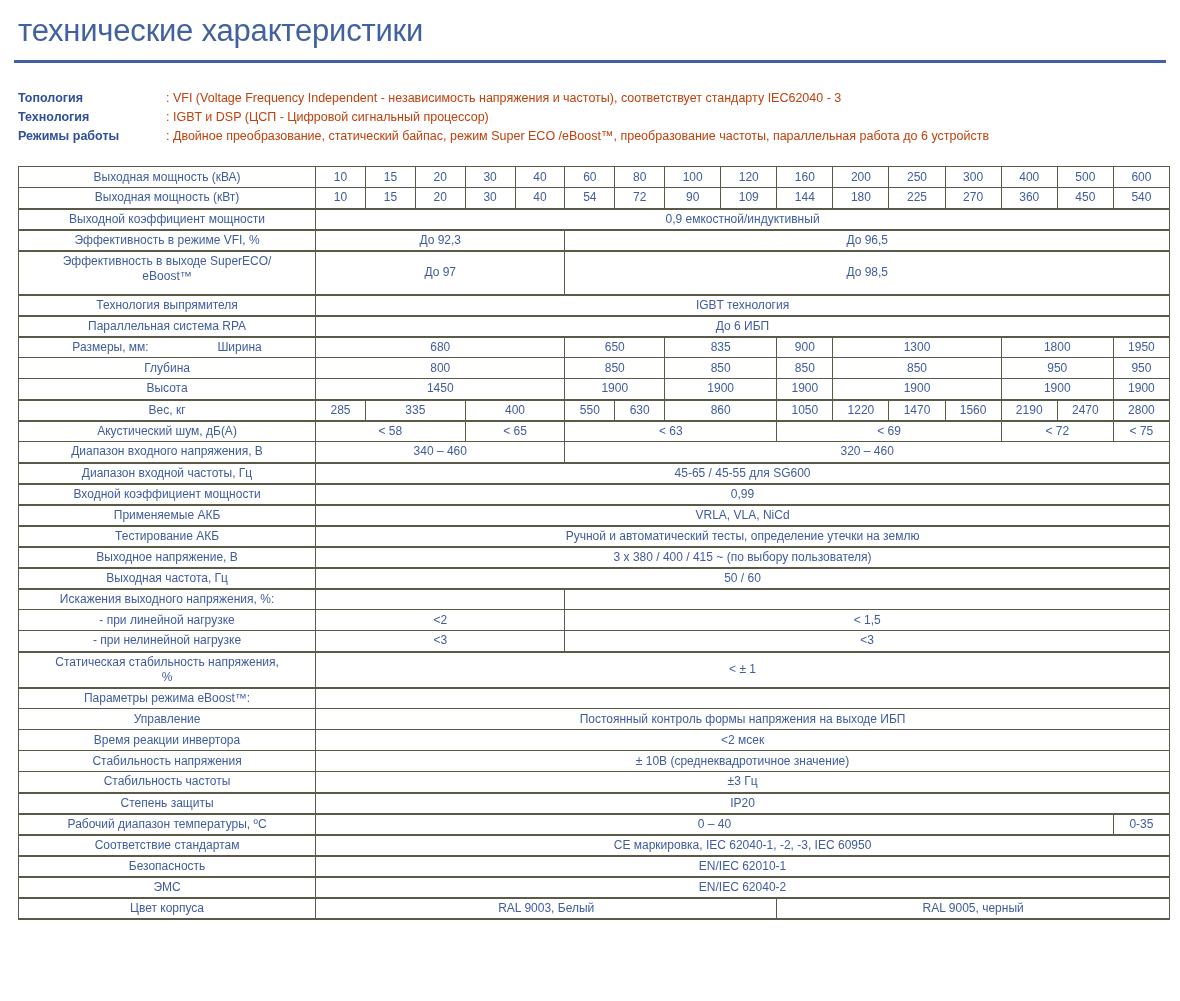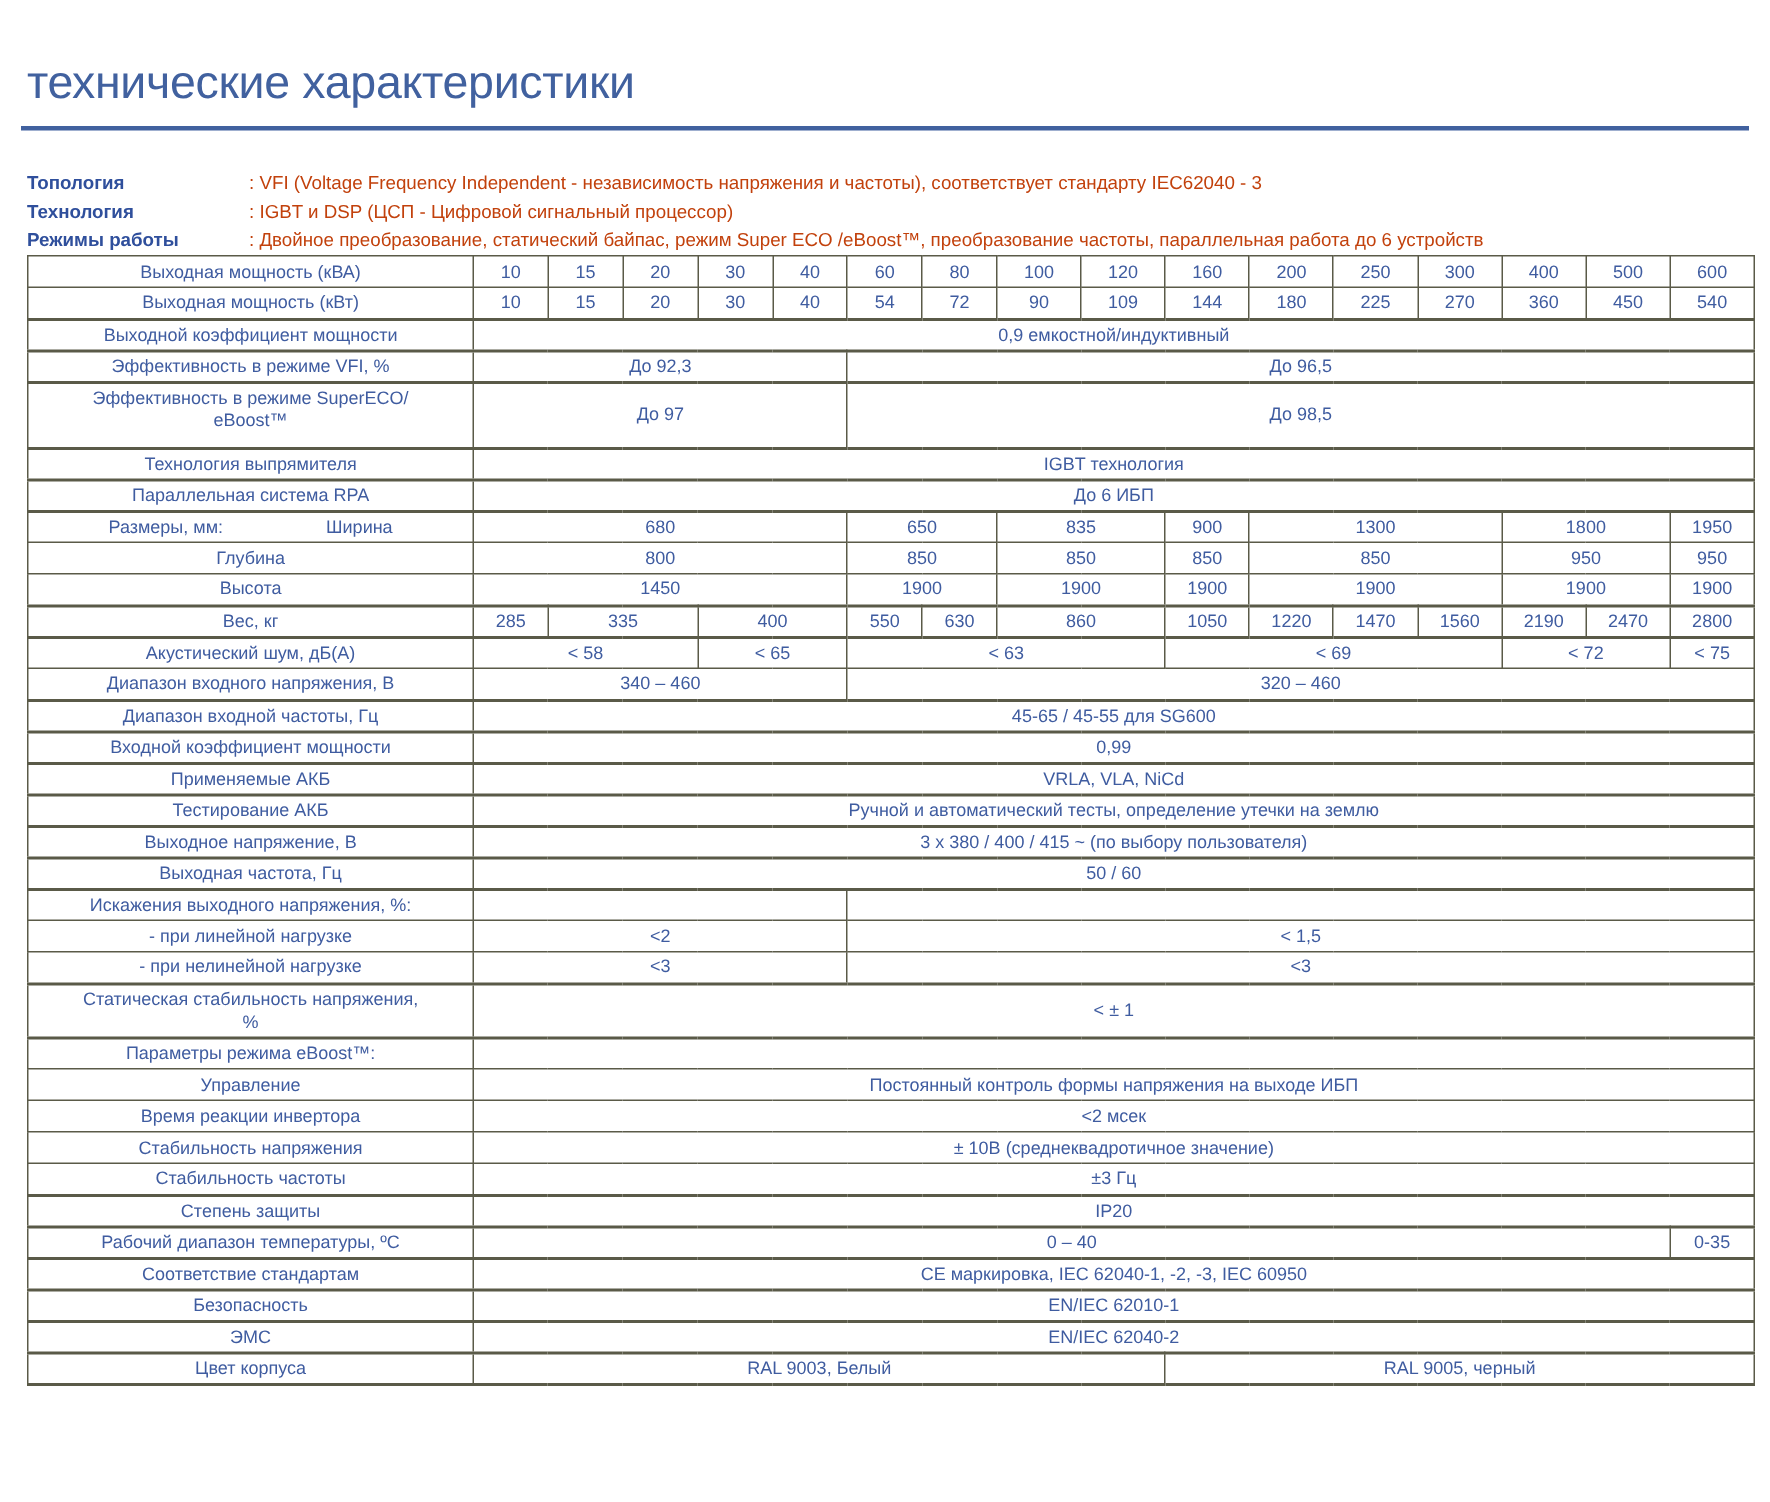--- a/index.html
+++ b/index.html
@@ -13,21 +13,21 @@
     overflow: hidden;
   }
   .page { position: relative; width: 1180px; height: 1001px; padding: 0 14px; }
 
   
   .title {
     font-size: 31px;
     font-weight: 400;
     color: #41619f;
     letter-spacing: -0.2px;
-    padding-top: 38px;
+    padding-top: 14px;
     padding-left: 4px;
     line-height: 1.1;
   }
   .title-rule {
     margin-top: 12px;
     height: 3px;
     background: #41619f;
     width: 1152px;
   }
 
@@ -42,20 +42,21 @@
     color: #2f4f9c;
   }
   .intro-value {
     font-size: 12.5px;
     color: #c2410c;
     white-space: nowrap;
   }
 
   
   table.spec {
+    margin-top: 20px;
     border-collapse: collapse;
     table-layout: fixed;
     width: 1152px;
     margin-left: 4px;
   }
   table.spec td {
     border: 1px solid #5a5a48;
     font-size: 12px;
     color: #3f5ca0;
     text-align: center;
@@ -178,21 +179,21 @@
     </tr>
 
     <tr class="thick-b">
       <td class="lbl">Эффективность в режиме VFI, %</td>
       <td colspan="5">До 92,3</td>
       <td class="nb-r" colspan="11">До 96,5</td>
     </tr>
 
     <tr class="thick-b">
       <td class="lbl vtop" style="height:44px">
-        <div>Эффективность в режиме SuperECO/</div>
+        <div>Эффективность в выходе SuperECO/</div>
         <div>eBoost™</div>
       </td>
       <td colspan="5">До 97</td>
       <td class="nb-r" colspan="11">До 98,5</td>
     </tr>
 
     <tr class="thick-b">
       <td class="lbl">Технология выпрямителя</td>
       <td class="nb-r" colspan="16">IGBT технология</td>
     </tr>

